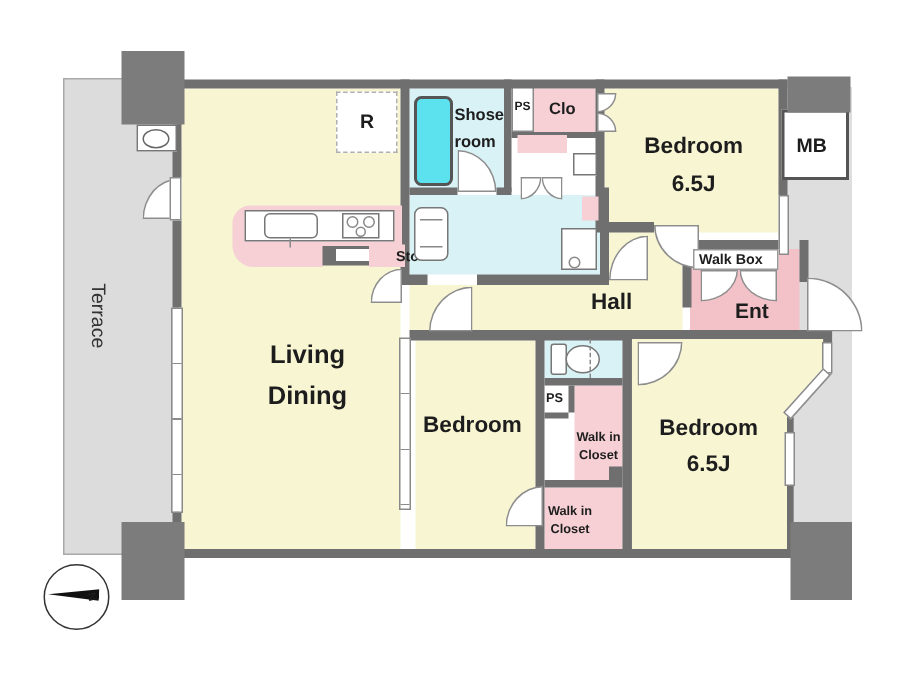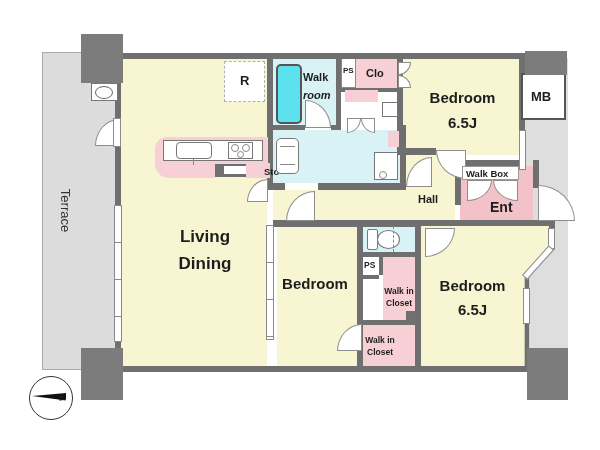--- a/index.html
+++ b/index.html
@@ -156,26 +156,26 @@
   <div class="lbl" style="left:170px;top:255px;width:70px;text-align:center;font-size:17px;">Dining</div>
 
   <div class="lbl" style="left:420px;top:90px;width:85px;text-align:center;font-size:15px;">Bedroom</div>
   <div class="lbl" style="left:420px;top:115px;width:85px;text-align:center;font-size:15px;">6.5J</div>
 
   <div class="lbl" style="left:275px;top:276px;width:80px;text-align:center;font-size:15px;">Bedroom</div>
 
   <div class="lbl" style="left:430px;top:278px;width:85px;text-align:center;font-size:15px;">Bedroom</div>
   <div class="lbl" style="left:430px;top:302px;width:85px;text-align:center;font-size:15px;">6.5J</div>
 
-  <div class="lbl" style="left:303px;top:72px;font-size:11px;">Walk</div>
-  <div class="lbl" style="left:303px;top:90px;font-size:11px;font-style:italic;">room</div>
+  <div class="lbl" style="left:303px;top:72px;font-size:11px;">Shose</div>
+  <div class="lbl" style="left:303px;top:90px;font-size:11px;">room</div>
 
   <div class="lbl" style="left:343px;top:67px;font-size:8px;">PS</div>
   <div class="lbl" style="left:366px;top:68px;font-size:11px;">Clo</div>
-  <div class="lbl" style="left:418px;top:194px;font-size:11px;">Hall</div>
+  <div class="lbl" style="left:394px;top:194px;font-size:15px;">Hall</div>
   <div class="lbl" style="left:490px;top:200px;font-size:14px;">Ent</div>
   <div class="lbl" style="left:364px;top:261px;font-size:8.5px;">PS</div>
 
   <div class="lbl" style="left:381px;top:287px;width:36px;text-align:center;font-size:8.5px;">Walk in</div>
   <div class="lbl" style="left:381px;top:299px;width:36px;text-align:center;font-size:8.5px;">Closet</div>
   <div class="lbl" style="left:361px;top:336px;width:38px;text-align:center;font-size:8.5px;">Walk in</div>
   <div class="lbl" style="left:361px;top:348px;width:38px;text-align:center;font-size:8.5px;">Closet</div>
 
   <div class="abs" style="left:29px;top:376px;width:44px;height:44px;border:1.5px solid #333;border-radius:50%;background:#fff;box-sizing:border-box;"></div>
   <div class="abs" style="left:32px;top:391px;width:34px;height:14px;background:#111;clip-path:polygon(0 45%,100% 5%,100% 60%);transform:rotate(4deg);"></div>

